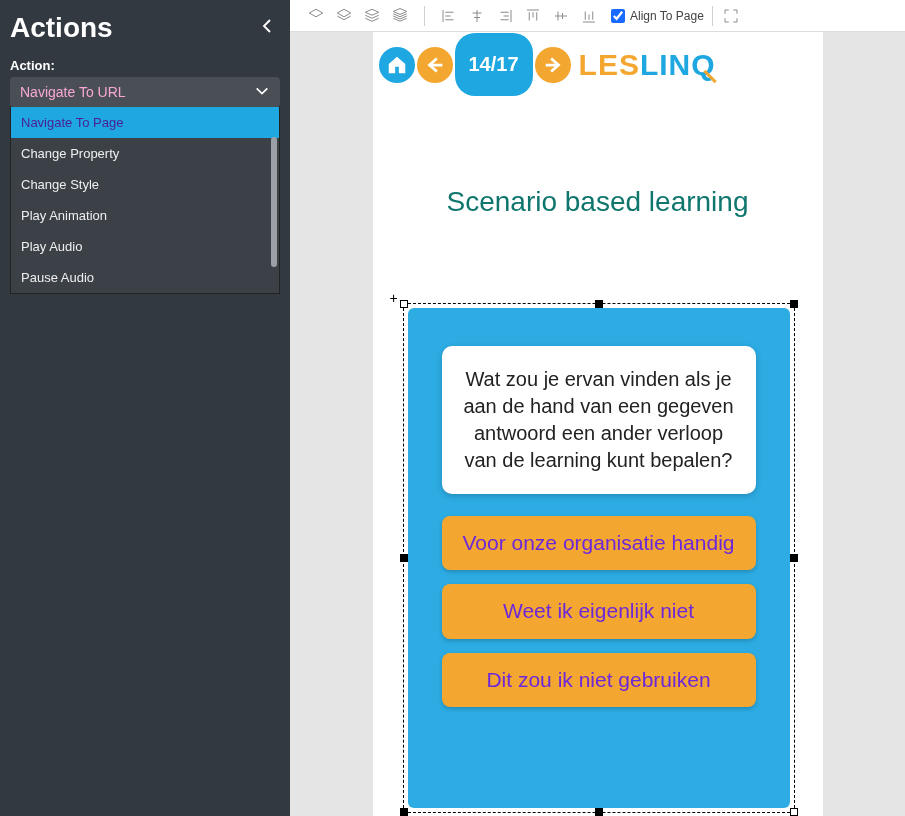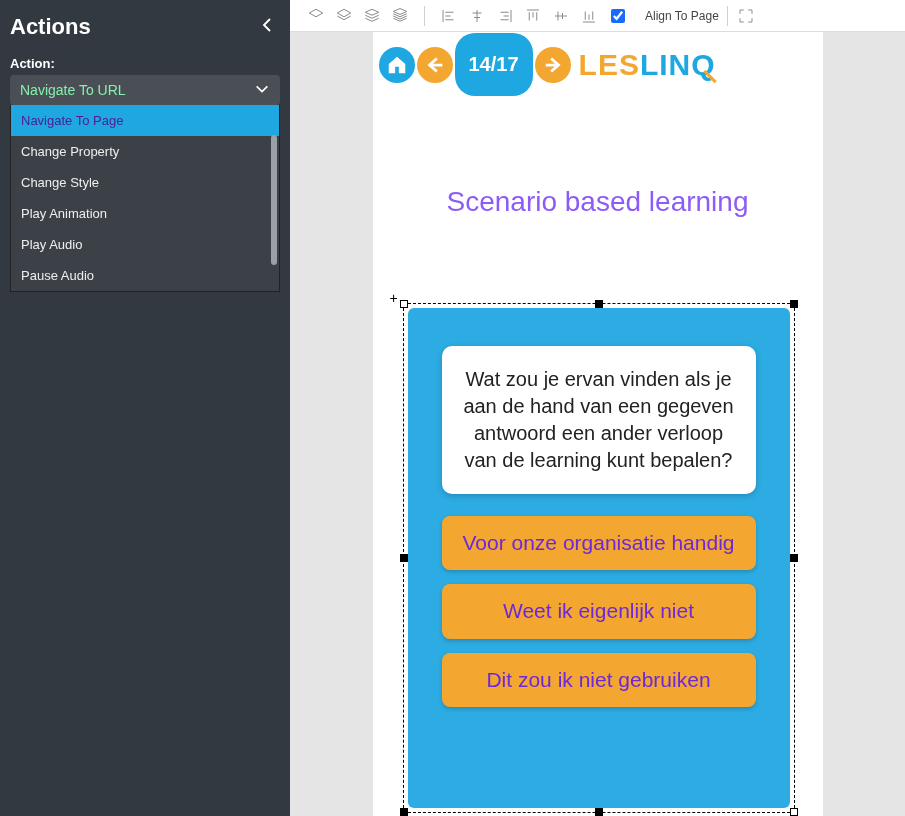--- a/index.html
+++ b/index.html
@@ -2,57 +2,57 @@
 <html><head>
 <meta charset="utf-8">
 <style>
   * { box-sizing: border-box; margin: 0; padding: 0; }
   html, body { width: 905px; height: 816px; font-family: Arial, Helvetica, sans-serif; overflow: hidden; }
   body { display: flex; background: #e5e5e5; }
 
   
   .sidebar { width: 290px; height: 100%; background: #333940; color: #fff; display: flex; flex-direction: column; }
   .sidebar-header { display: flex; align-items: center; justify-content: space-between; padding: 12px 14px 8px 10px; }
-  .sidebar-title { font-size: 22px; font-weight: bold; }
+  .sidebar-title { font-size: 28px; font-weight: bold; }
   .chevron-left svg { width: 18px; height: 26px; stroke: #fff; }
   .action-label { font-size: 13px; font-weight: bold; padding: 6px 10px 4px; }
   .select-wrap { margin: 0 10px 0; position: relative; }
-  .select-box { background: #4a4f56; color: #86efac; border-radius: 4px; padding: 7px 10px; font-size: 14px; display: flex; justify-content: space-between; align-items: center; cursor: pointer; }
+  .select-box { background: #4a4f56; color: #f9a8d4; border-radius: 4px; padding: 7px 10px; font-size: 14px; display: flex; justify-content: space-between; align-items: center; cursor: pointer; }
   .select-box .caret svg { width: 16px; height: 12px; stroke: #fff; fill: none; }
   .dropdown { margin: 0 10px; border: 1px solid #222; border-top: none; background: #3c4148; max-height: 210px; overflow: hidden; position: relative; }
   .dropdown-item { padding: 8px 10px; font-size: 13px; color: #eee; cursor: pointer; }
   .dropdown-item.active { background: #1ea7e1; color: #4c1d95; }
   .dropdown-scroll { position: absolute; right: 2px; top: 30px; width: 6px; height: 130px; background: #9aa0a6; border-radius: 3px; }
 
   
   .main { flex: 1; height: 100%; display: flex; flex-direction: column; background: #e5e5e5; }
   .toolbar { height: 32px; background: #fff; border-bottom: 1px solid #ddd; display: flex; align-items: center; padding: 0 10px; gap: 6px; }
   .tb-group { display: flex; align-items: center; gap: 8px; padding: 0 6px; }
   .tb-sep { width: 1px; height: 20px; background: #d0d0d0; margin: 0 2px; }
   .tb-icon { width: 20px; height: 20px; display: flex; align-items: center; justify-content: center; cursor: pointer; }
   .tb-icon svg { width: 18px; height: 18px; stroke: #888; fill: none; stroke-width: 1.3; }
-  .tb-check { display: flex; align-items: center; gap: 20px; font-size: 12px; color: #444; }
+  .tb-check { display: flex; align-items: center; gap: 5px; font-size: 12px; color: #444; }
   .tb-check input { accent-color: #1869ff; width: 14px; height: 14px; }
 
   .canvas-wrap { flex: 1; overflow: hidden; position: relative; display: flex; justify-content: center; }
   .page { background: #fff; width: 450px; margin-top: -1px; min-height: 100%; position: relative; }
 
   
   .nav-strip { display: flex; align-items: center; gap: 2px; padding-top: 2px; padding-left: 6px; }
   .nav-btn { width: 36px; height: 36px; border-radius: 50%; background: #f3a730; display: flex; align-items: center; justify-content: center; }
   .nav-btn svg { width: 22px; height: 22px; fill: #fff; }
   .nav-home { background: #1ea7e1; }
   .page-counter { background: #1ea7e1; color: #fff; font-weight: bold; font-size: 20px; padding: 20px 14px; border-radius: 20px; }
   .logo { display: flex; align-items: center; font-weight: 800; font-size: 30px; letter-spacing: 1px; margin-left: 6px; }
   .logo .l1 { color: #f3a730; }
   .logo .l2 { color: #1ea7e1; }
   .logo .q { color: #1ea7e1; position: relative; }
   .logo .q::after { content: ""; position: absolute; width: 16px; height: 3px; background: #f3a730; transform: rotate(45deg); right: -2px; bottom: 4px; }
 
-  .page-title { text-align: center; font-size: 28px; color: #8b5cf6; margin-top: 90px; font-weight: 500; font-family: "Segoe UI", Arial, sans-serif; }
+  .page-title { text-align: center; font-size: 28px; color: #0f766e; margin-top: 90px; font-weight: 500; font-family: "Segoe UI", Arial, sans-serif; }
 
   
   .selection { position: absolute; left: 30px; top: 272px; width: 392px; height: 510px; border: 1px dashed #000; }
   .sel-handle { position: absolute; width: 8px; height: 8px; background: #000; }
   .sel-handle.tl { left: -4px; top: -4px; background: #fff; border:1px solid #000; }
   .sel-handle.tr { right: -4px; top: -4px; }
   .sel-handle.bl { left: -4px; bottom: -4px; }
   .sel-handle.br { right: -4px; bottom: -4px; background:#fff; border:1px solid #000; }
   .sel-handle.tm { left: 50%; top: -4px; margin-left: -4px; }
   .sel-handle.bm { left: 50%; bottom: -4px; margin-left: -4px; }

